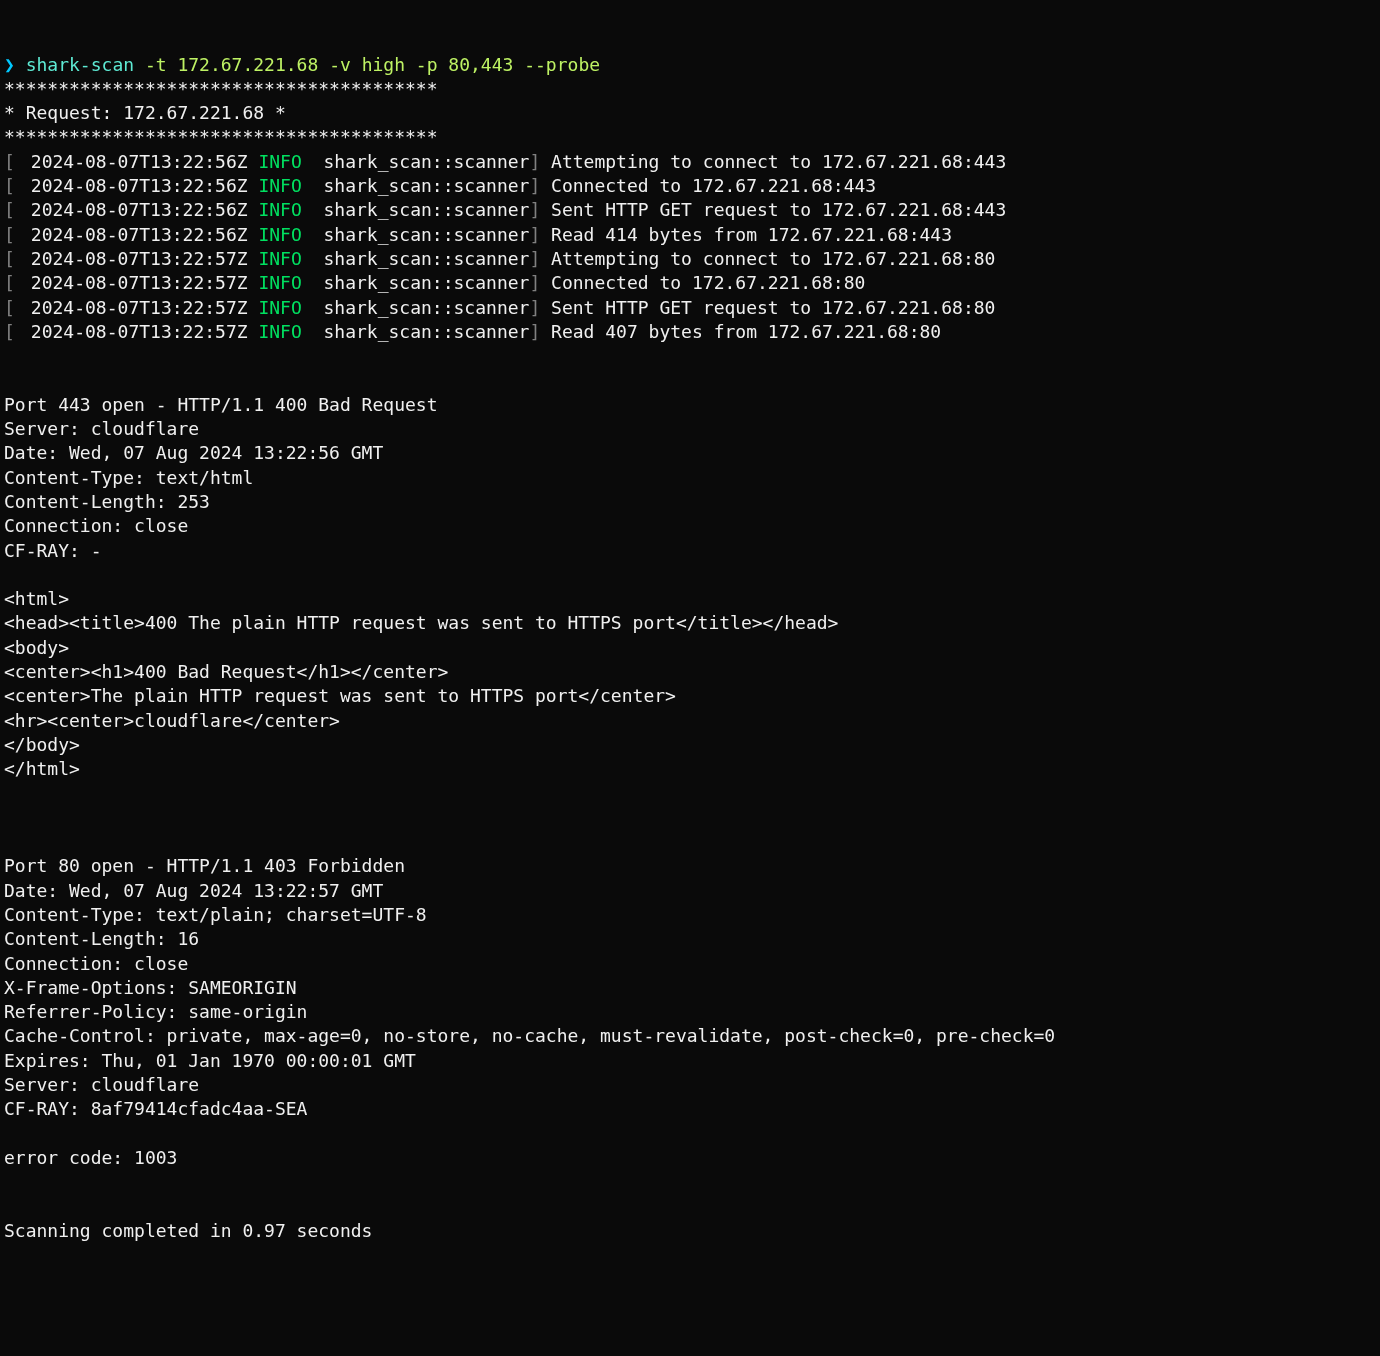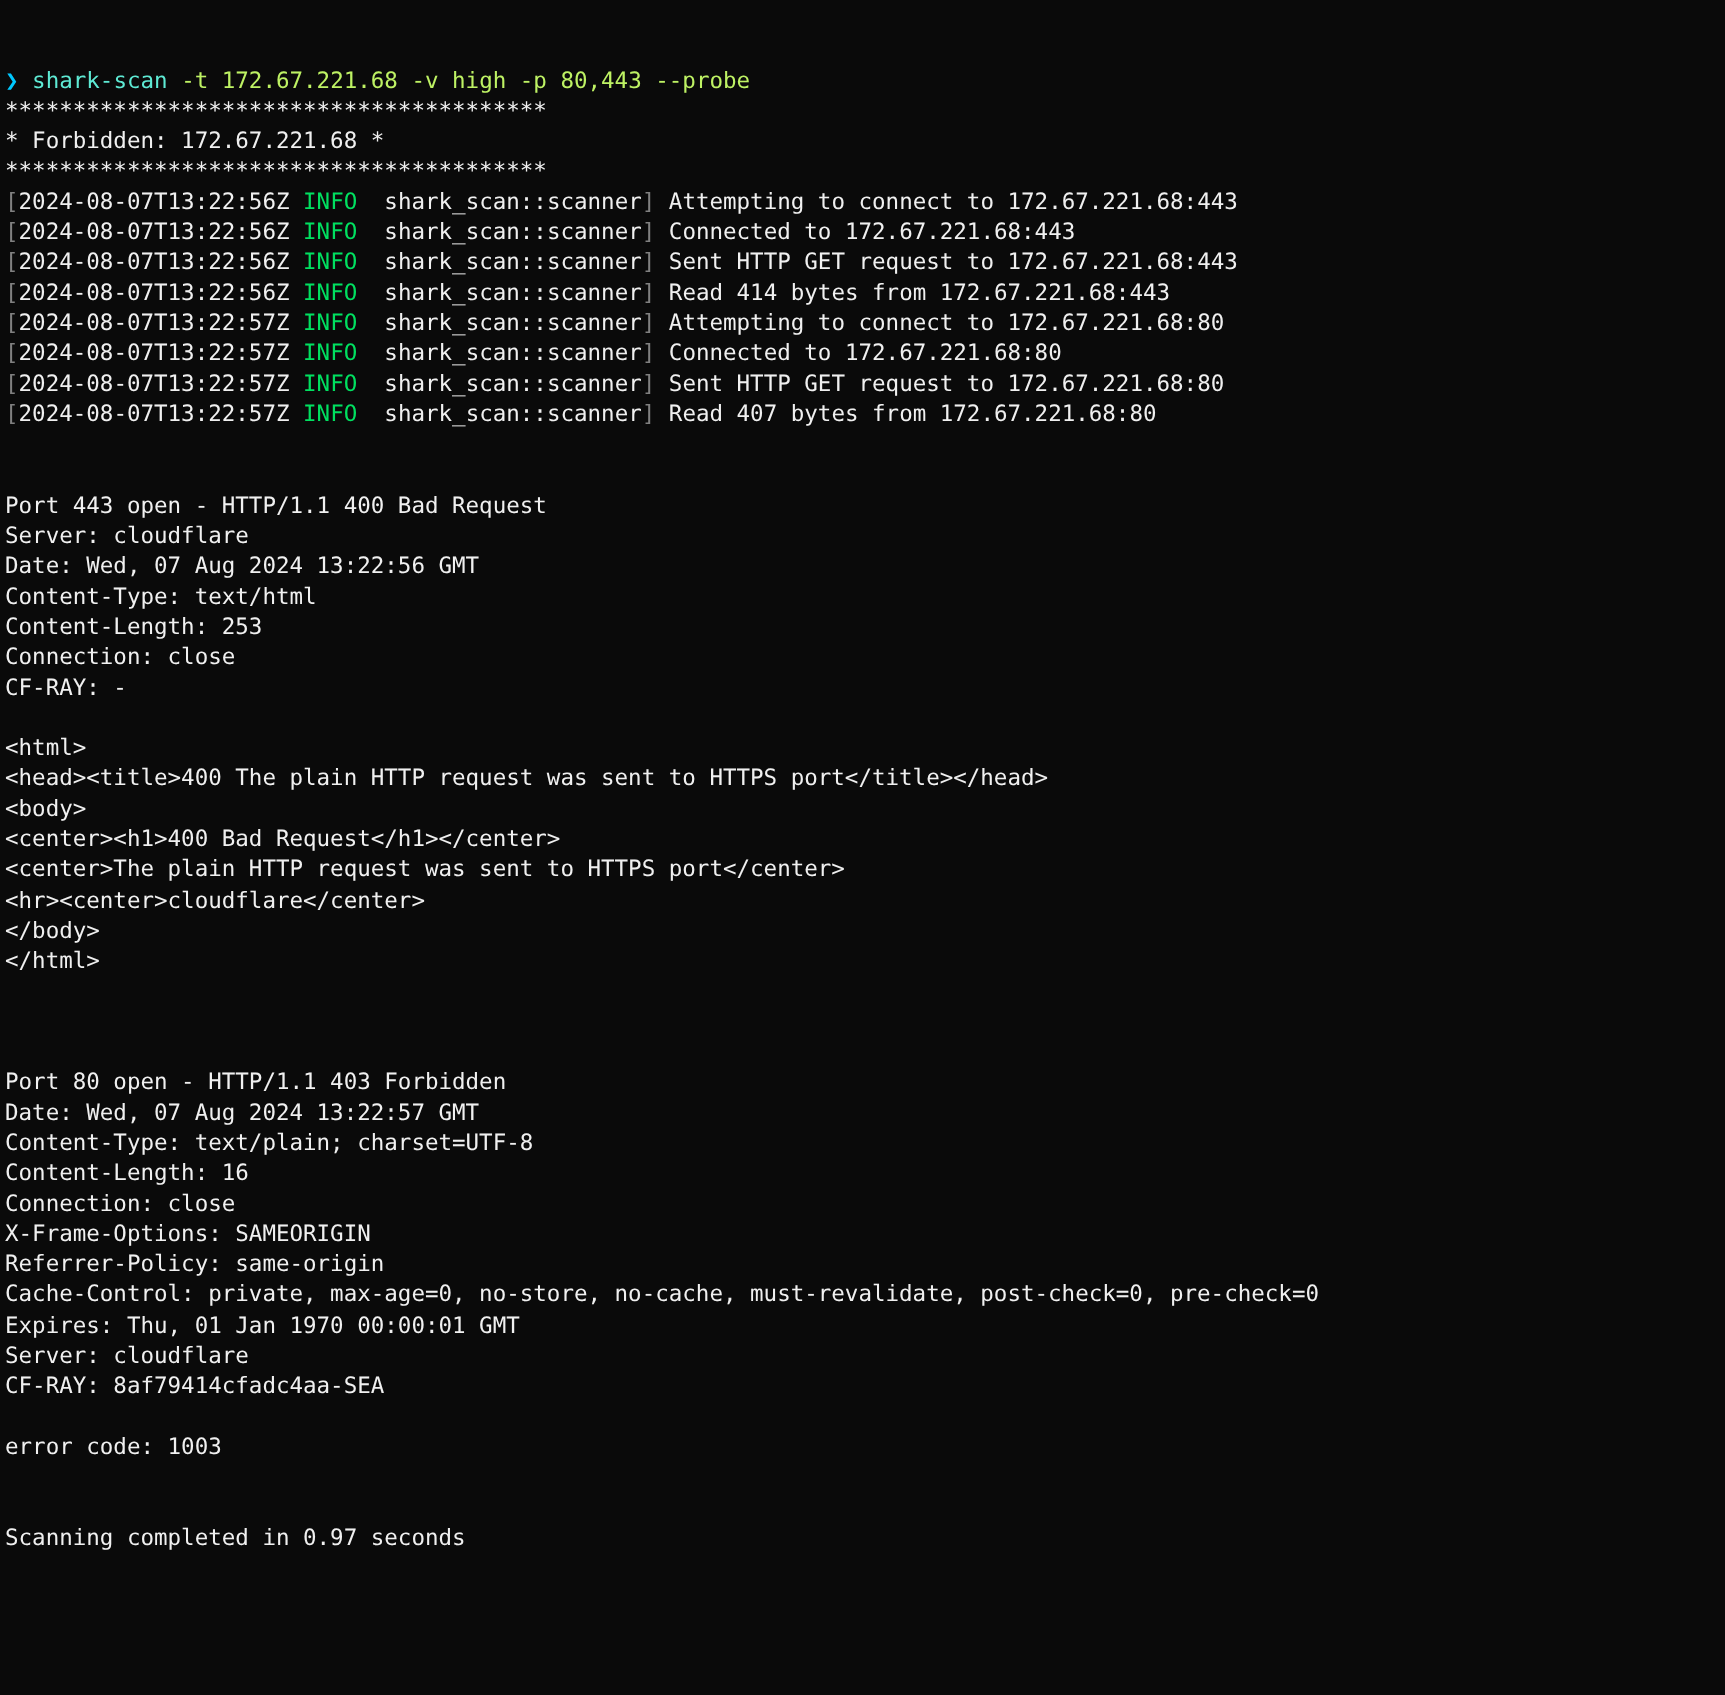--- a/index.html
+++ b/index.html
@@ -10,32 +10,32 @@
       line-height: 1.35;
       margin: 0;
       padding: 4px;
       white-space: pre;
       overflow-x: hidden;
     }
     .prompt-arrow { color: #00c8ff; }
     .cmd { color: #5eead4; }
     .args { color: #bef264; }
     .bracket { color: #808080; }
-    .ts { color: #f0f0f0; }
+    .ts { color: #f0f0f0; margin-left: 16px; }
     .level { color: #00e060; }
     .module { color: #f0f0f0; text-align: center; }
     .msg { color: #f0f0f0; }
     .plain { color: #f0f0f0; }
   </style>
 </head>
 <body>
 
 <div><span class="prompt-arrow">❯</span> <span class="cmd">shark-scan</span> <span class="args">-t 172.67.221.68 -v high -p 80,443 --probe</span>
 <span class="plain">****************************************</span>
-<span class="plain">* Forbidden: 172.67.221.68 *</span>
+<span class="plain">* Request: 172.67.221.68 *</span>
 <span class="plain">****************************************</span>
 <div id="log-lines"><div><span class="bracket">[</span><span class="ts">2024-08-07T13:22:56Z</span> <span class="level">INFO</span>  <span class="module">shark_scan::scanner</span><span class="bracket">]</span> <span class="msg">Attempting to connect to 172.67.221.68:443</span></div><div><span class="bracket">[</span><span class="ts">2024-08-07T13:22:56Z</span> <span class="level">INFO</span>  <span class="module">shark_scan::scanner</span><span class="bracket">]</span> <span class="msg">Connected to 172.67.221.68:443</span></div><div><span class="bracket">[</span><span class="ts">2024-08-07T13:22:56Z</span> <span class="level">INFO</span>  <span class="module">shark_scan::scanner</span><span class="bracket">]</span> <span class="msg">Sent HTTP GET request to 172.67.221.68:443</span></div><div><span class="bracket">[</span><span class="ts">2024-08-07T13:22:56Z</span> <span class="level">INFO</span>  <span class="module">shark_scan::scanner</span><span class="bracket">]</span> <span class="msg">Read 414 bytes from 172.67.221.68:443</span></div><div><span class="bracket">[</span><span class="ts">2024-08-07T13:22:57Z</span> <span class="level">INFO</span>  <span class="module">shark_scan::scanner</span><span class="bracket">]</span> <span class="msg">Attempting to connect to 172.67.221.68:80</span></div><div><span class="bracket">[</span><span class="ts">2024-08-07T13:22:57Z</span> <span class="level">INFO</span>  <span class="module">shark_scan::scanner</span><span class="bracket">]</span> <span class="msg">Connected to 172.67.221.68:80</span></div><div><span class="bracket">[</span><span class="ts">2024-08-07T13:22:57Z</span> <span class="level">INFO</span>  <span class="module">shark_scan::scanner</span><span class="bracket">]</span> <span class="msg">Sent HTTP GET request to 172.67.221.68:80</span></div><div><span class="bracket">[</span><span class="ts">2024-08-07T13:22:57Z</span> <span class="level">INFO</span>  <span class="module">shark_scan::scanner</span><span class="bracket">]</span> <span class="msg">Read 407 bytes from 172.67.221.68:80</span></div></div>
 <div id="results443">
 <div class="plain">Port 443 open - HTTP/1.1 400 Bad Request</div><div class="plain">Server: cloudflare</div><div class="plain">Date: Wed, 07 Aug 2024 13:22:56 GMT</div><div class="plain">Content-Type: text/html</div><div class="plain">Content-Length: 253</div><div class="plain">Connection: close</div><div class="plain">CF-RAY: -</div><div class="plain">&nbsp;</div><div class="plain">&lt;html&gt;</div><div class="plain">&lt;head&gt;&lt;title&gt;400 The plain HTTP request was sent to HTTPS port&lt;/title&gt;&lt;/head&gt;</div><div class="plain">&lt;body&gt;</div><div class="plain">&lt;center&gt;&lt;h1&gt;400 Bad Request&lt;/h1&gt;&lt;/center&gt;</div><div class="plain">&lt;center&gt;The plain HTTP request was sent to HTTPS port&lt;/center&gt;</div><div class="plain">&lt;hr&gt;&lt;center&gt;cloudflare&lt;/center&gt;</div><div class="plain">&lt;/body&gt;</div><div class="plain">&lt;/html&gt;</div>
 </div>
 <div id="results80">
 <div class="plain">Port 80 open - HTTP/1.1 403 Forbidden</div><div class="plain">Date: Wed, 07 Aug 2024 13:22:57 GMT</div><div class="plain">Content-Type: text/plain; charset=UTF-8</div><div class="plain">Content-Length: 16</div><div class="plain">Connection: close</div><div class="plain">X-Frame-Options: SAMEORIGIN</div><div class="plain">Referrer-Policy: same-origin</div><div class="plain">Cache-Control: private, max-age=0, no-store, no-cache, must-revalidate, post-check=0, pre-check=0</div><div class="plain">Expires: Thu, 01 Jan 1970 00:00:01 GMT</div><div class="plain">Server: cloudflare</div><div class="plain">CF-RAY: 8af79414cfadc4aa-SEA</div><div class="plain">&nbsp;</div><div class="plain">error code: 1003</div>
 </div>
 <span class="plain">Scanning completed in 0.97 seconds</span></div>
 

